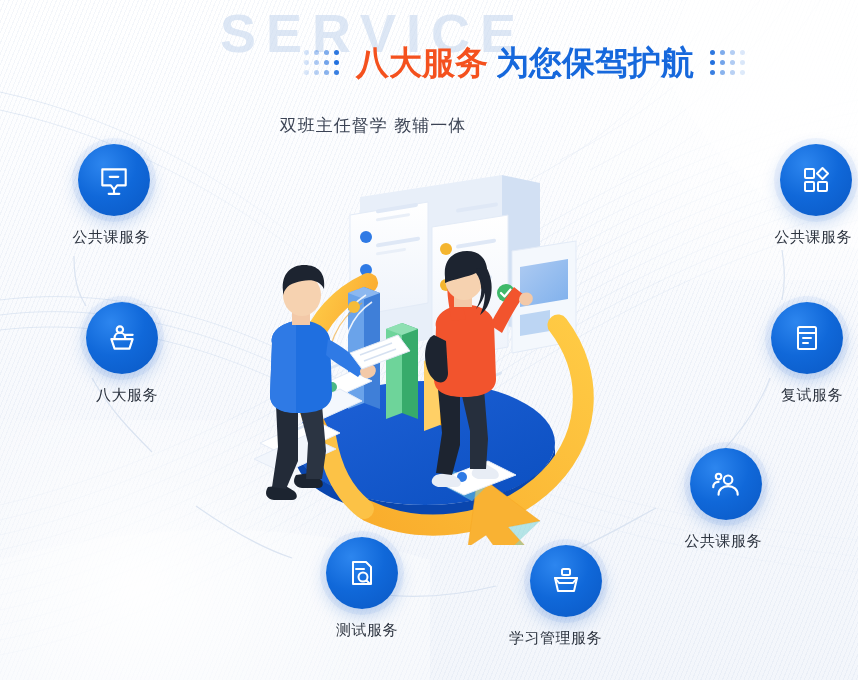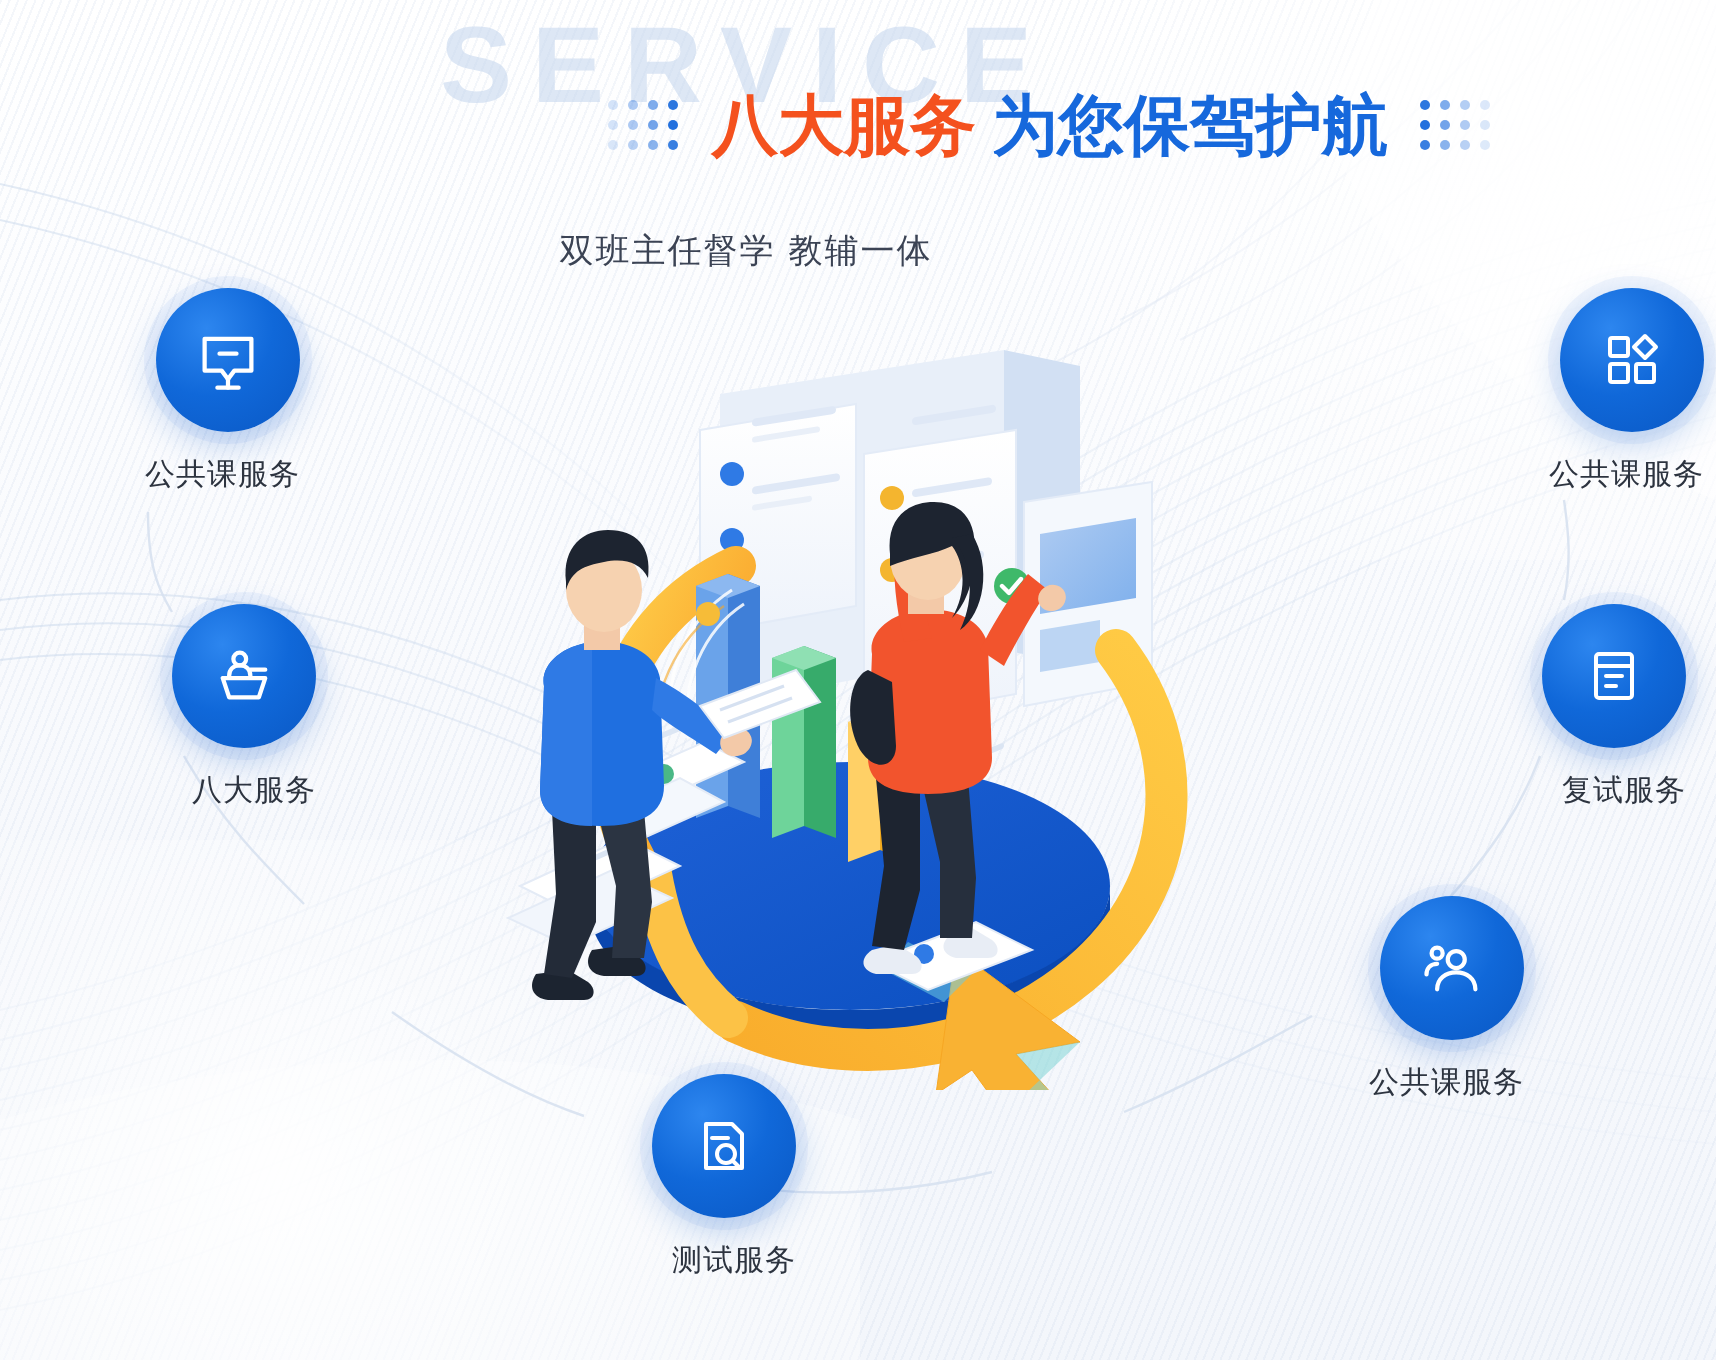--- a/index.html
+++ b/index.html
@@ -383,20 +383,30 @@
       <svg width="32" height="32" viewBox="0 0 32 32" fill="none" stroke="#ffffff" stroke-width="2" stroke-linecap="round" stroke-linejoin="round">
         <path d="M7 5 h13 l5 5 v17 h-18 z"></path>
         <path d="M10 12 h8"></path>
         <circle cx="17" cy="20" r="4.5"></circle>
         <path d="M20.5 23.5 L24 27"></path>
       </svg>
     </div>
     <div class="node-label">测试服务</div>
   </div>
 
+  <div class="node" style="left:452px;top:545px">
+    <div class="bubble">
+      <svg width="32" height="32" viewBox="0 0 32 32" fill="none" stroke="#ffffff" stroke-width="2" stroke-linecap="round" stroke-linejoin="round">
+        <rect x="12" y="4" width="8" height="6" rx="1.5"></rect>
+        <path d="M5 13 h22 l-3 13 h-16 z"></path>
+        <path d="M5 13 l4 5 h14 l4 -5"></path>
+      </svg>
+    </div>
+    <div class="node-label">学习管理服务</div>
+  </div>
 
   <div class="node" style="left:612px;top:448px">
     <div class="bubble">
       <svg width="34" height="34" viewBox="0 0 32 32" fill="none" stroke="#ffffff" stroke-width="2" stroke-linecap="round" stroke-linejoin="round">
         <circle cx="18" cy="12" r="4"></circle>
         <path d="M9 26 c0 -5 4 -8 9 -8 c5 0 9 3 9 8"></path>
         <circle cx="9" cy="9" r="2.6"></circle>
         <path d="M4 19 c0 -3 2 -5 5 -5"></path>
       </svg>
     </div>

